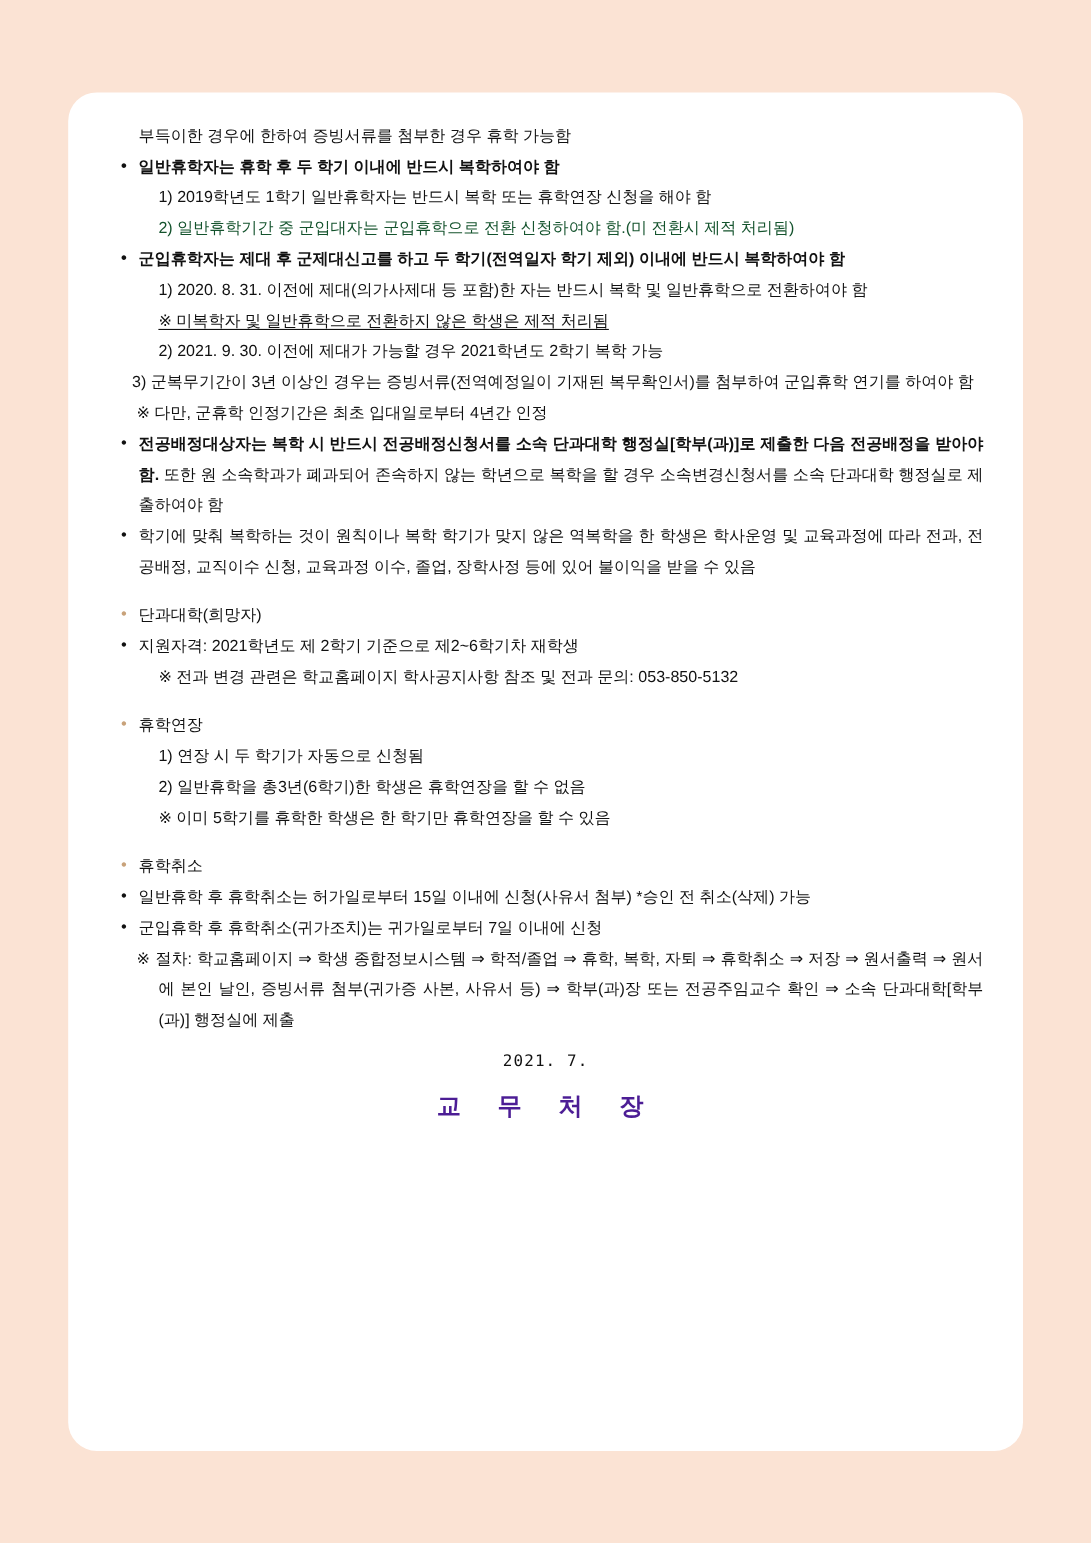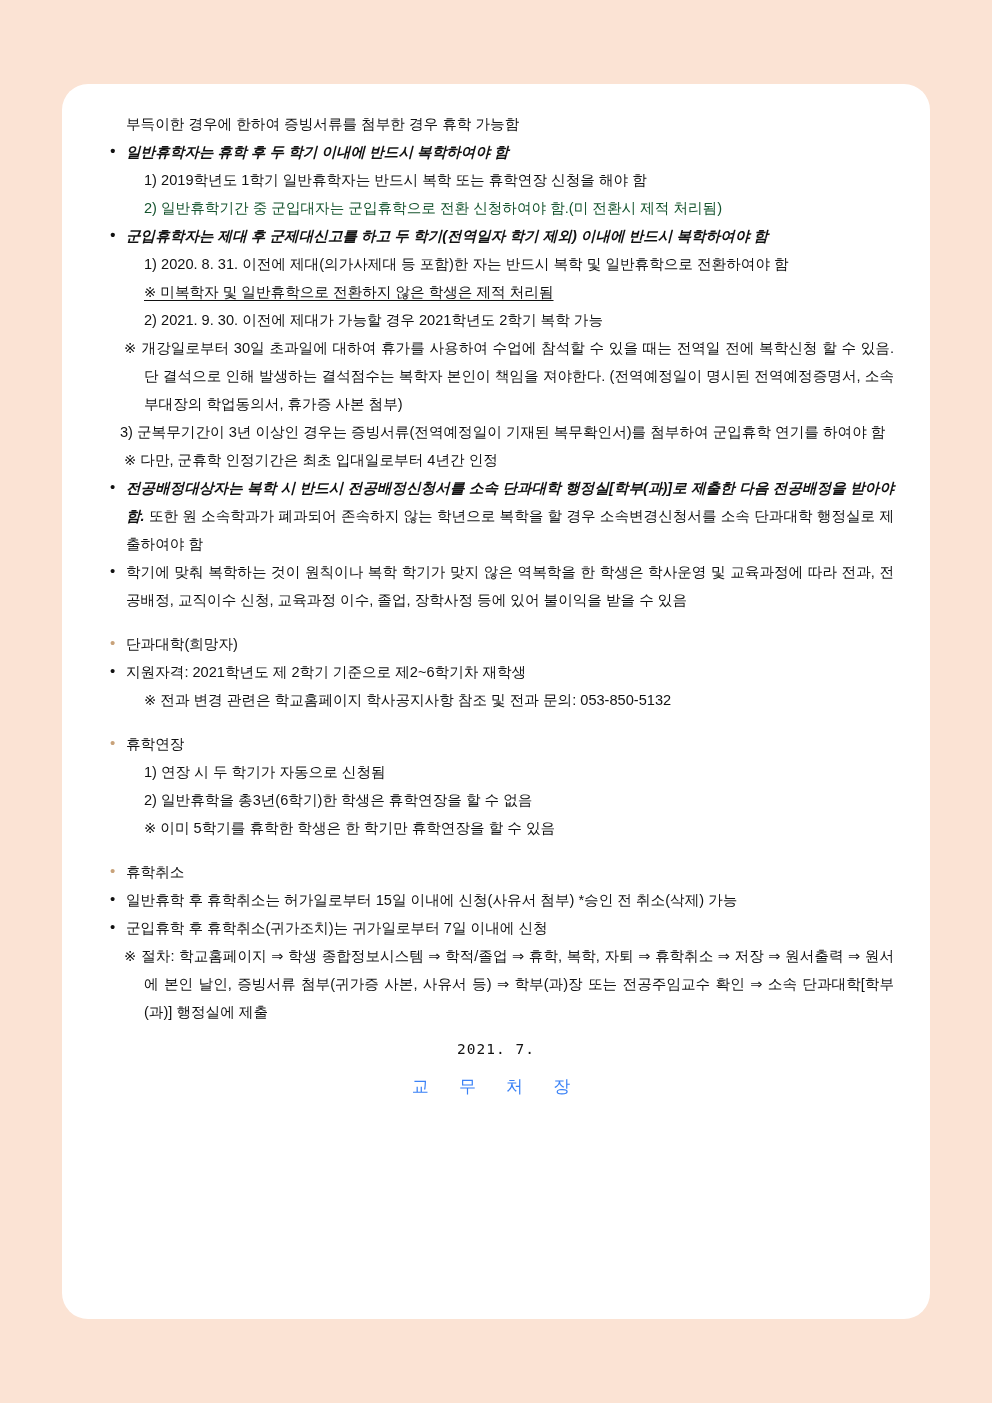--- a/index.html
+++ b/index.html
@@ -43,21 +43,21 @@
     content: "•";
     position: absolute;
     left: 12px;
     top: -1px;
     font-size: 15px;
     color: #111;
   }
   .bullet-tan::before {
     color: #c8a27a;
   }
-  .bold { font-weight: bold; font-style: italic; }
+  .bold { font-weight: bold; }
   .red { color: #14532d; }
   .uline {
     text-decoration: underline;
     text-underline-offset: 3px;
   }
   .hang {
     padding-left: 46px;
     text-indent: -24px;
   }
   .hang-note {
@@ -69,25 +69,25 @@
     margin-top: 10px;
     text-align: center;
     font-family: "DejaVu Sans Mono", monospace;
   }
   .sig-date {
     font-size: 14.5px;
     letter-spacing: 1px;
     color: #111;
   }
   .sig-title {
-    font-size: 17px;
-    font-weight: normal;
+    font-size: 22px;
+    font-weight: bold;
     letter-spacing: 10px;
     margin-top: 6px;
-    color: #3b82f6;
+    color: #4c1d95;
   }
 </style>
 </head>
 <body>
 
 <div class="page">
   <div class="doc">
 
     <div class="line indent1">부득이한 경우에 한하여 증빙서류를 첨부한 경우 휴학 가능함</div>
 
@@ -98,21 +98,20 @@
     <div class="line indent2 red">2) 일반휴학기간 중 군입대자는 군입휴학으로 전환 신청하여야 함.(미 전환시 제적 처리됨)</div>
 
     <div class="line bullet bold">군입휴학자는 제대 후 군제대신고를 하고 두 학기(전역일자 학기 제외) 이내에 반드시 복학하여야 함</div>
 
     <div class="line indent2">1) 2020. 8. 31. 이전에 제대(의가사제대 등 포함)한 자는 반드시 복학 및 일반휴학으로 전환하여야 함</div>
 
     <div class="line indent2"><span class="uline">※ 미복학자 및 일반휴학으로 전환하지 않은 학생은 제적 처리됨</span></div>
 
     <div class="line indent2">2) 2021. 9. 30. 이전에 제대가 가능할 경우 2021학년도 2학기 복학 가능</div>
 
-    <div class="line hang-note">※ 개강일로부터 30일 초과일에 대하여 휴가를 사용하여 수업에 참석할 수 있을 때는 전역일 전에 복학신청 할 수 있음. 단 결석으로 인해 발생하는 결석점수는 복학자 본인이 책임을 져야한다. (전역예정일이 명시된 전역예정증명서, 소속 부대장의 학업동의서, 휴가증 사본 첨부)</div>
 
     <div class="line hang">3) 군복무기간이 3년 이상인 경우는 증빙서류(전역예정일이 기재된 복무확인서)를 첨부하여 군입휴학 연기를 하여야 함</div>
 
     <div class="line hang-note">※ 다만, 군휴학 인정기간은 최초 입대일로부터 4년간 인정</div>
 
     <div class="line bullet"><span class="bold">전공배정대상자는 복학 시 반드시 전공배정신청서를 소속 단과대학 행정실[학부(과)]로 제출한 다음 전공배정을 받아야 함.</span><span> 또한 원 소속학과가 폐과되어 존속하지 않는 학년으로 복학을 할 경우 소속변경신청서를 소속 단과대학 행정실로 제출하여야 함</span></div>
 
     <div class="line bullet">학기에 맞춰 복학하는 것이 원칙이나 복학 학기가 맞지 않은 역복학을 한 학생은 학사운영 및 교육과정에 따라 전과, 전공배정, 교직이수 신청, 교육과정 이수, 졸업, 장학사정 등에 있어 불이익을 받을 수 있음</div>
 
     <div class="spacer"></div>

